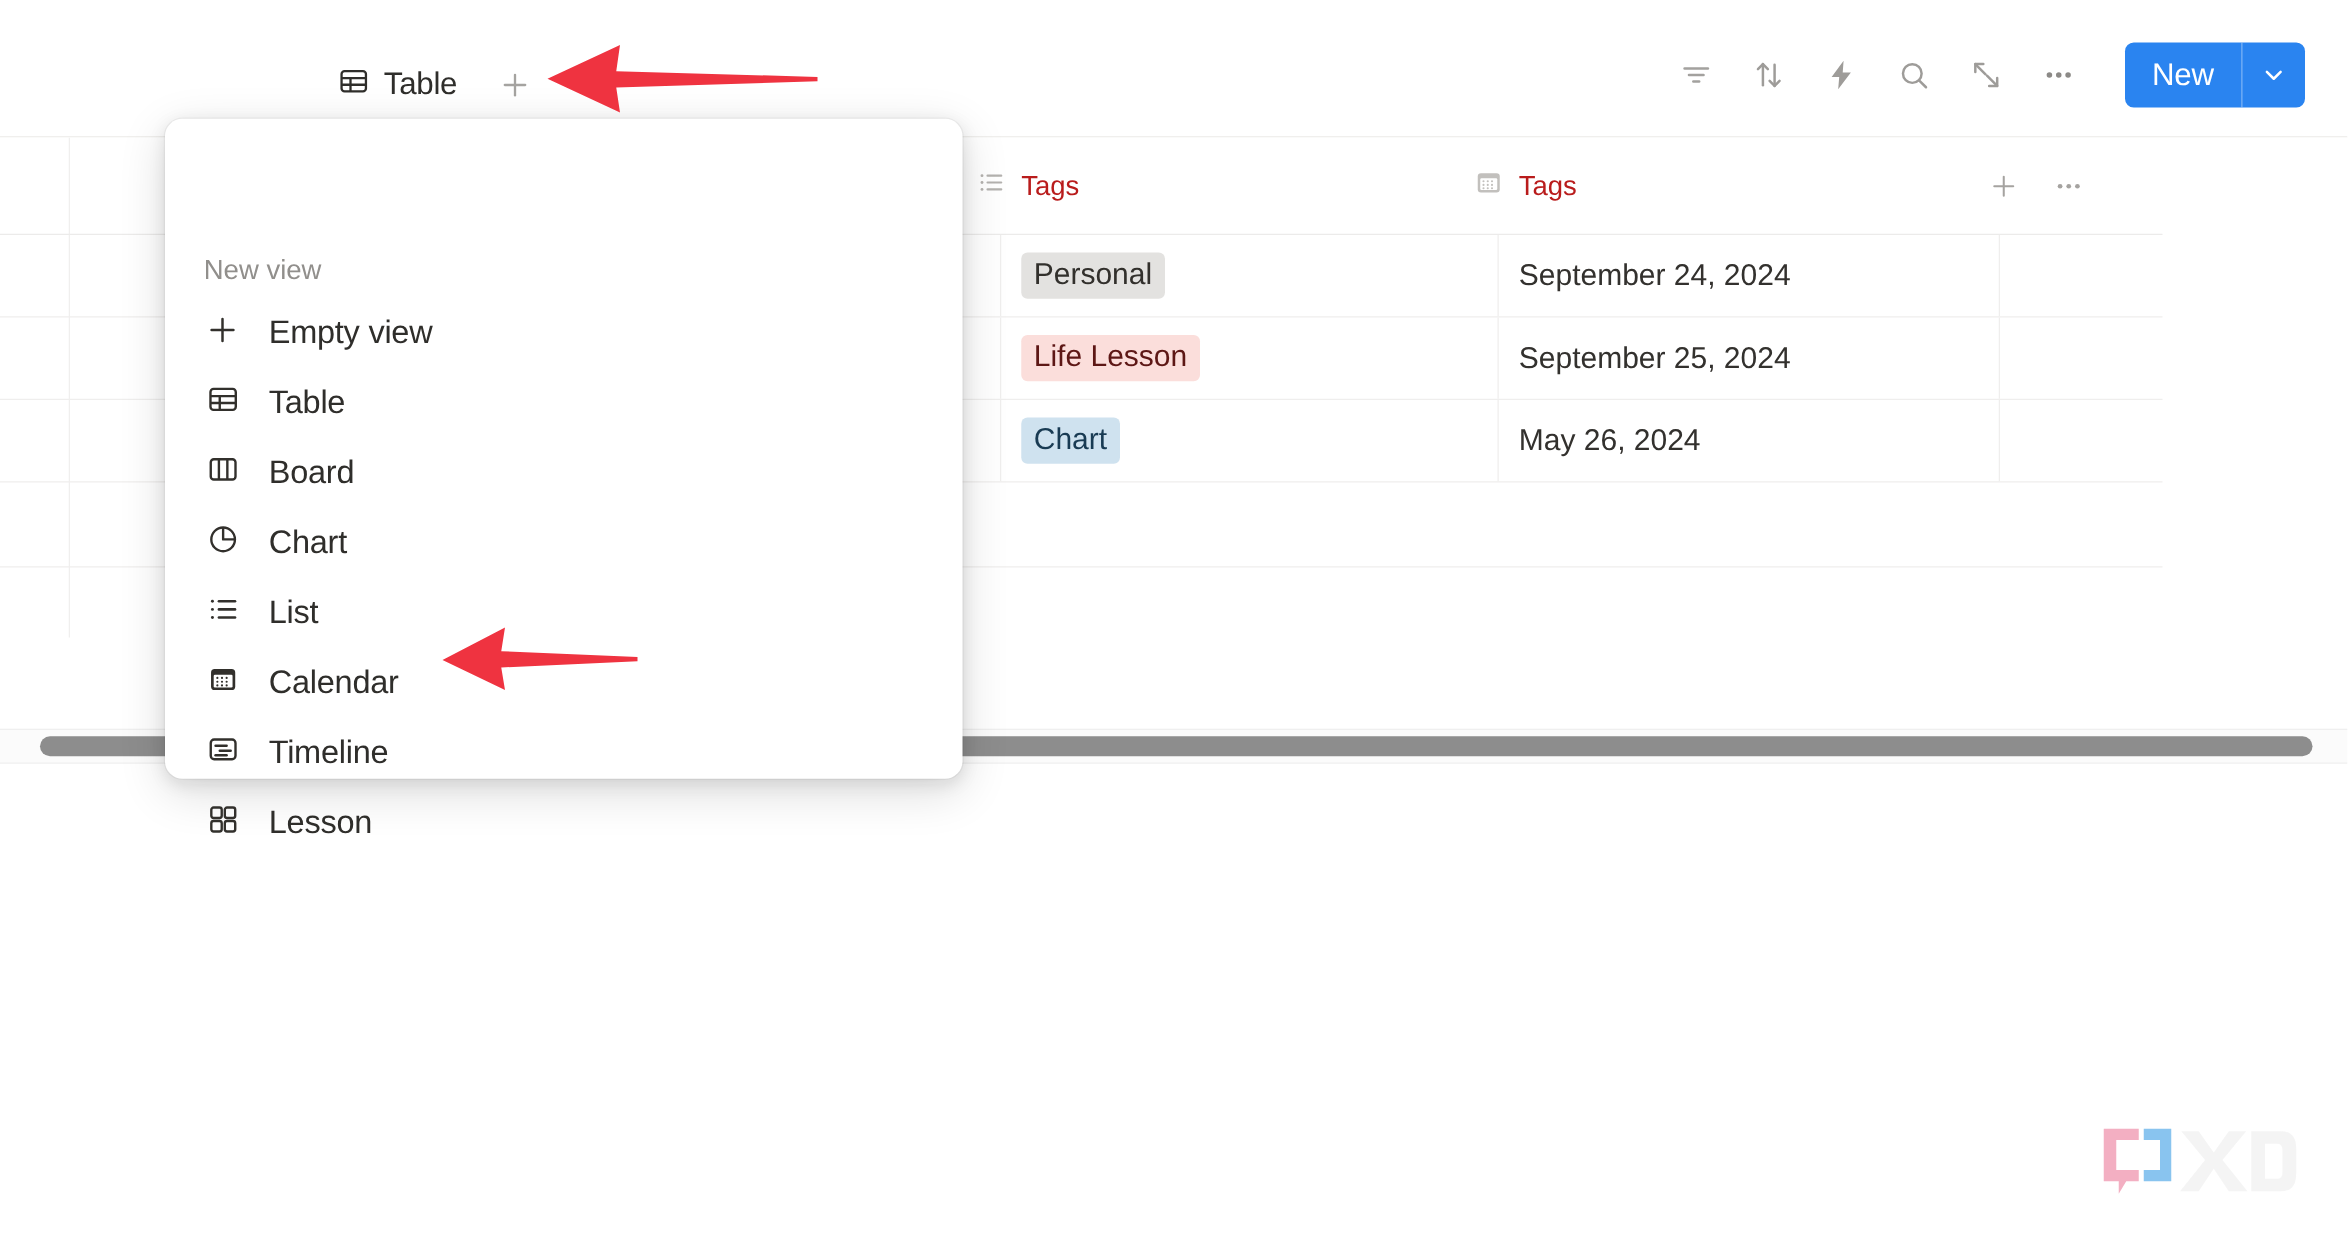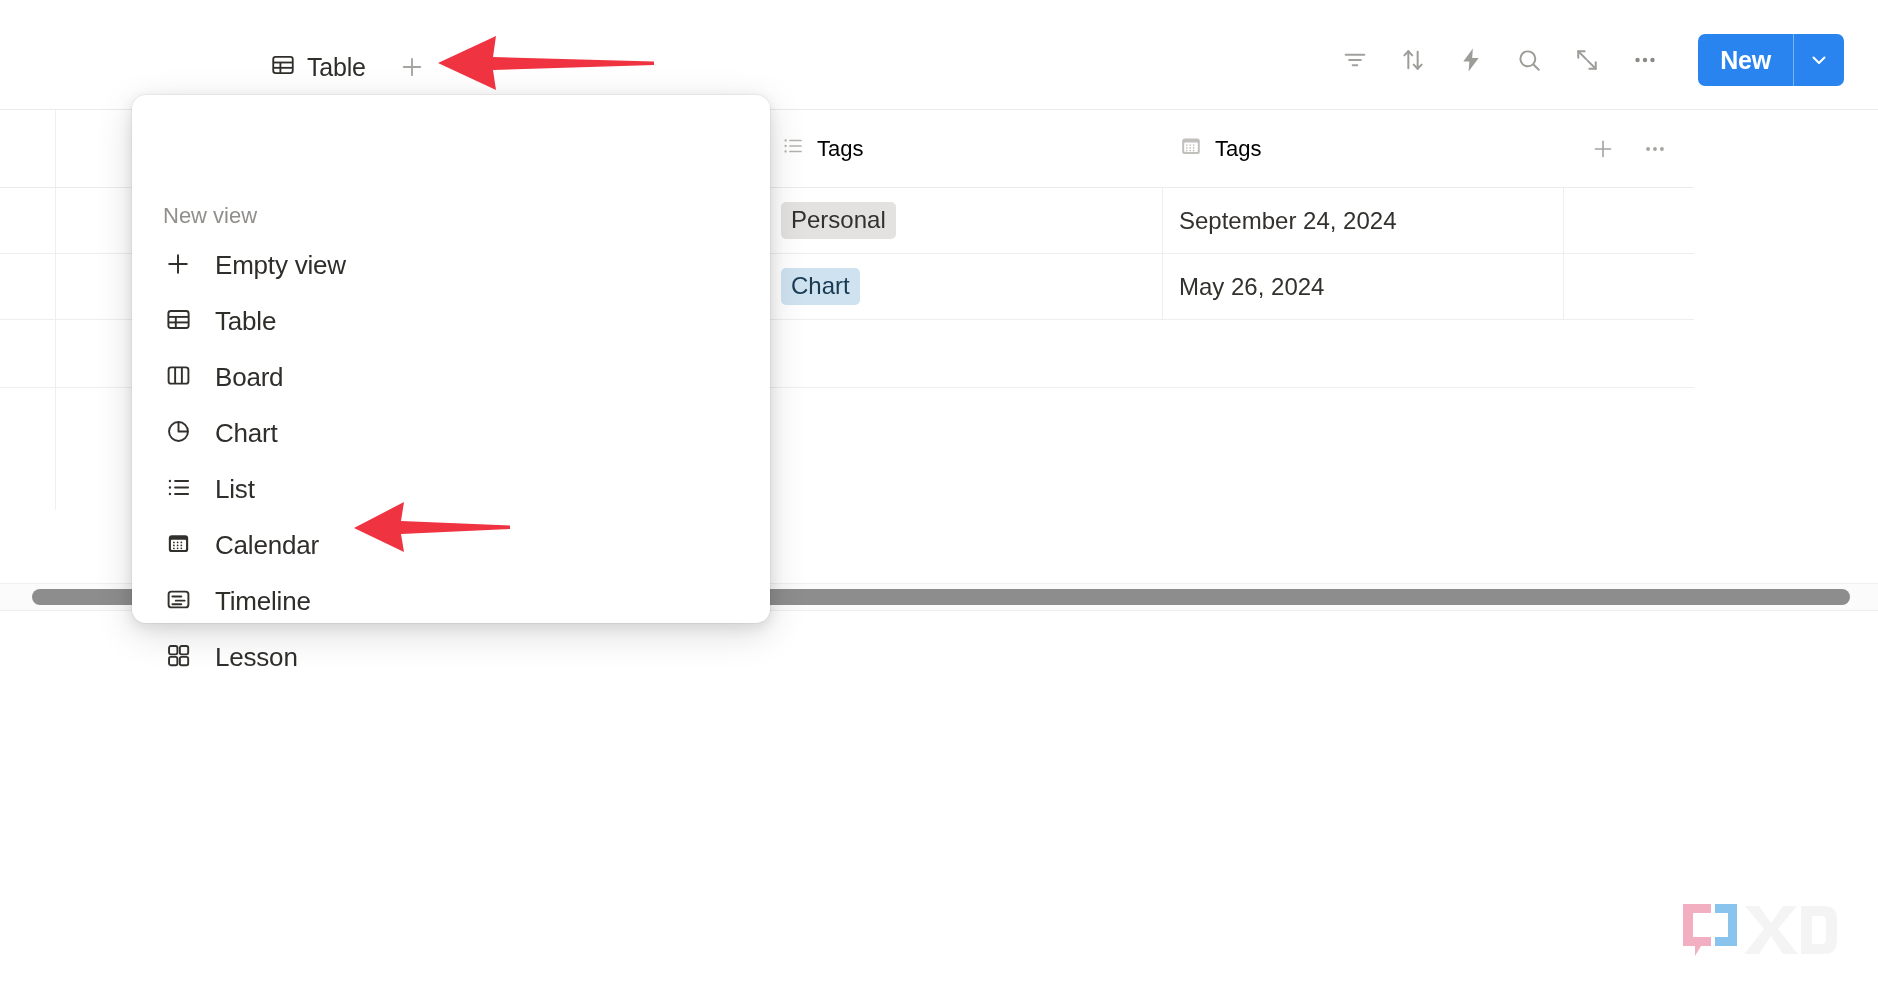--- a/index.html
+++ b/index.html
@@ -45,21 +45,21 @@
     cursor: pointer;
   }
   .new-btn-group {
     margin-left: 24px;
     display: flex; align-items: stretch;
     background: #2a84f0; border-radius: 7px; overflow: hidden;
     height: 52px;
   }
   .new-btn {
     display: flex; align-items: center; justify-content: center;
-    padding: 10px 22px; color: #fff; font-size: 25px; font-weight: 700;
+    padding: 10px 22px; color: #fff; font-size: 25px; font-weight: 400;
     cursor: pointer; letter-spacing: -0.2px;
   }
   .new-divider { width: 1px; background: rgba(255,255,255,0.38); }
   .new-caret {
     width: 50px; display: flex; align-items: center; justify-content: center;
     cursor: pointer;
   }
 
   
   .table-area {
@@ -67,31 +67,31 @@
     background: #fff; overflow: hidden;
   }
   .tbl { position: absolute; left: 0px; top: 0px; }
   .tbl-head {
     display: flex; height: 78px; align-items: center;
     border-bottom: 1px solid #ecebea;
   }
   .th {
     display: flex; align-items: center; gap: 12px; height: 78px;
     padding: 0 16px;
-    color: #000000; font-size: 22px;
+    color: #b91c1c; font-size: 22px;
   }
   .th.col-spacer { width: 765px; padding: 0; }
   .th.col-tags { width: 398px; }
   .th.col-date { width: 401px; }
   .th-actions {
     display: flex; align-items: center; gap: 26px; padding-left: 26px;
   }
   .th-act-btn { cursor: pointer; display: flex; align-items: center; justify-content: center; }
 
-  .tr { display: flex; height: 66px; border-bottom: 1px solid #efeeed; }
+  .tr { display: flex; height: 66px; border-bottom: 1px solid #efeeed; padding-left: 36px; }
   .td { display: flex; align-items: center; padding: 0 16px; font-size: 24px; color: #33312e; }
   .td.col-spacer { width: 765px; padding: 0; border-right: 1px solid #efeeed; }
   .td.col-tags { width: 398px; border-right: 1px solid #efeeed; }
   .td.col-date { width: 401px; border-right: 1px solid #efeeed; }
   .td.col-tail { width: 130px; }
 
   .tag {
     display: inline-flex; align-items: center;
     border-radius: 5px; padding: 4px 10px 6px 10px;
     font-size: 24px; line-height: 1.15;
@@ -298,20 +298,28 @@
 
       <div class="tr">
         <div class="td col-spacer"></div>
         <div class="td col-tags">
           <span class="tag" id="tag0" style="background: rgb(227, 226, 224); color: rgb(50, 48, 44);">Personal</span>
         </div>
         <div class="td col-date">September 24, 2024</div>
         <div class="td col-tail"></div>
       </div>
 
+      <div class="tr">
+        <div class="td col-spacer"></div>
+        <div class="td col-tags">
+          <span class="tag" id="tag1" style="background: rgb(251, 222, 219); color: rgb(93, 23, 21);">Life Lesson</span>
+        </div>
+        <div class="td col-date">September 25, 2024</div>
+        <div class="td col-tail"></div>
+      </div>
 
       <div class="tr">
         <div class="td col-spacer"></div>
         <div class="td col-tags">
           <span class="tag" id="tag2" style="background: rgb(207, 226, 239); color: rgb(25, 59, 83);">Chart</span>
         </div>
         <div class="td col-date">May 26, 2024</div>
         <div class="td col-tail"></div>
       </div>
 

